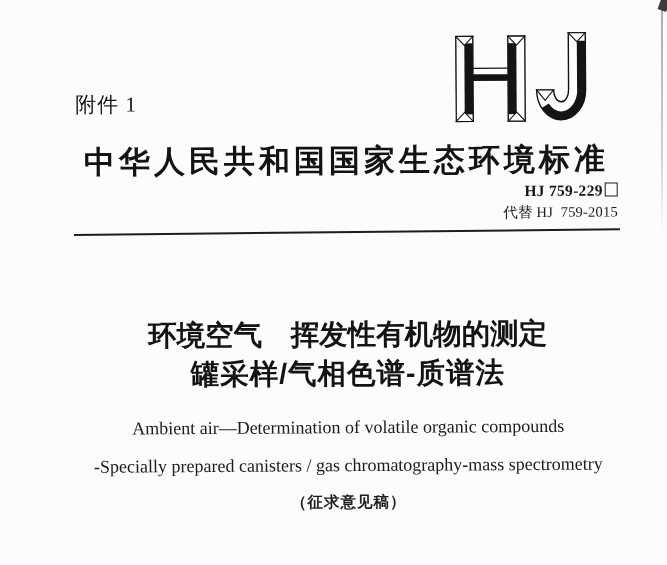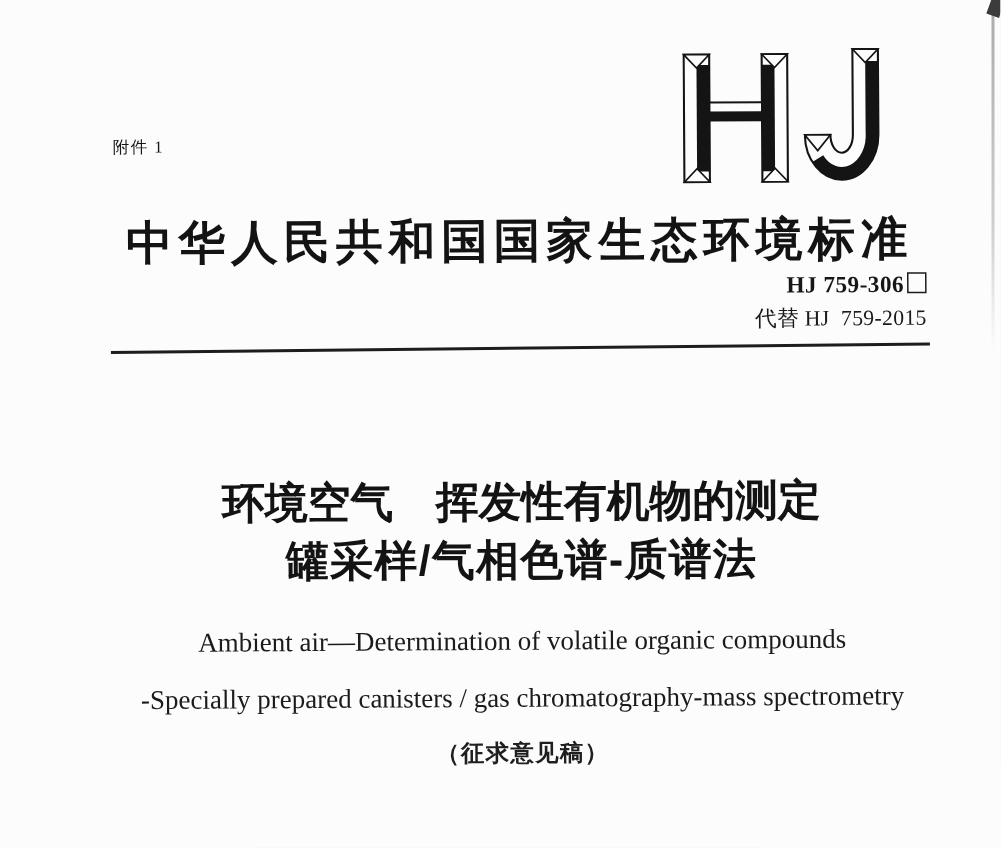--- a/index.html
+++ b/index.html
@@ -10,21 +10,21 @@
   }
   #page{
     position:relative;width:667px;height:565px;
     background:#fcfcfc;color:#1b1b1b;overflow:hidden;
   }
   .tilt{position:absolute;left:0;top:0;width:667px;height:565px;
     transform:rotate(-0.35deg);transform-origin:40px 240px;}
 
   .attachment{
     position:absolute;left:76px;top:91px;
-    font-size:11px;letter-spacing:1px;color:#161616;
+    font-size:21px;letter-spacing:1px;color:#161616;
   }
 
   .logo{position:absolute;left:456px;top:32px;width:132px;height:94px;}
 
   .heading{
     position:absolute;left:74px;top:142px;width:546px;
     text-align:center;font-size:31px;font-weight:700;
     letter-spacing:4px;white-space:nowrap;color:#131313;
   }
 
@@ -104,21 +104,21 @@
 
       <path class="paper" stroke="#141414" stroke-width="1.4" d="M113.5,4 H130.5 V61 A24.5,30 0 0 1 81.5,61 H98.5 A7.5,12 0 0 0 113.5,61 V4 Z"></path>
       <path fill="none" stroke="#141414" stroke-width="8.5" d="M126.25,12 V59 A20.25,25.5 0 0 1 90,76.8"></path>
       <polygon class="paper" points="113.5,4 130.5,4 122,13" stroke="#141414" stroke-width="1.1"></polygon>
       <polygon class="paper" points="81.5,61 98.5,61 90,71.5" stroke="#141414" stroke-width="1.1"></polygon>
     </svg>
 
     <div class="heading">中华人民共和国国家生态环境标准</div>
 
     <div class="std-block">
-      <div class="std-num"><span>HJ 759-306</span><span class="year-box"></span></div>
+      <div class="std-num"><span>HJ 759-229</span><span class="year-box"></span></div>
       <div class="replaces">代替 HJ  759-2015</div>
     </div>
 
     <div class="rule"></div>
 
     <div class="title-cn l1">环境空气　挥发性有机物的测定</div>
     <div class="title-cn l2">罐采样/气相色谱-质谱法</div>
 
     <div class="title-en l1">Ambient air—Determination of volatile organic compounds</div>
     <div class="title-en l2">-Specially prepared canisters / gas chromatography-mass spectrometry</div>

